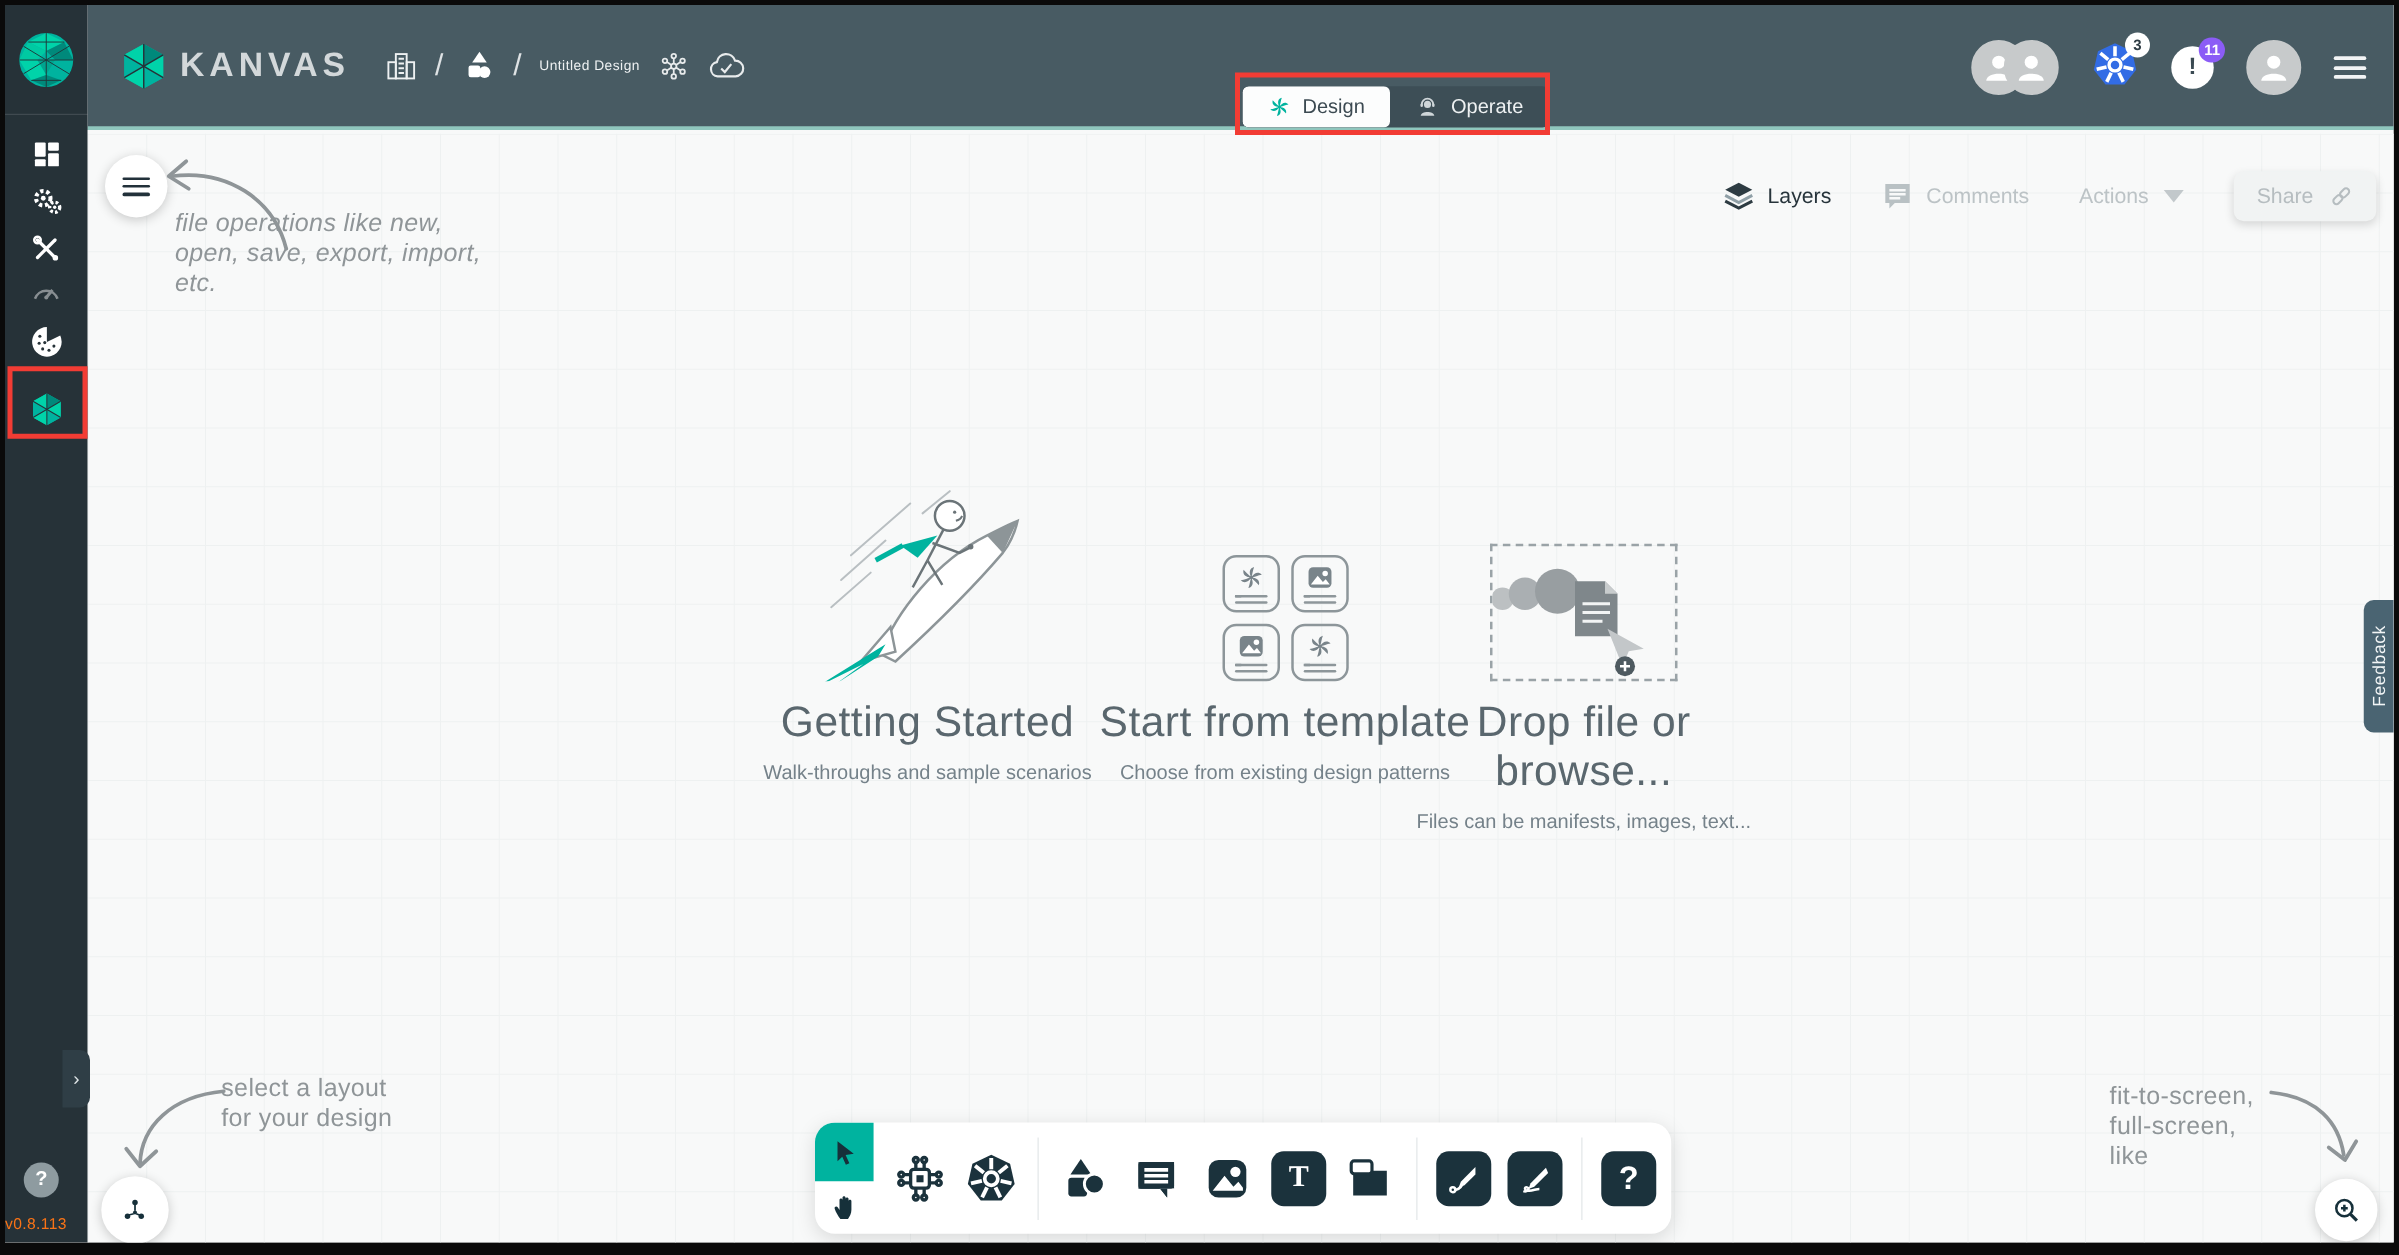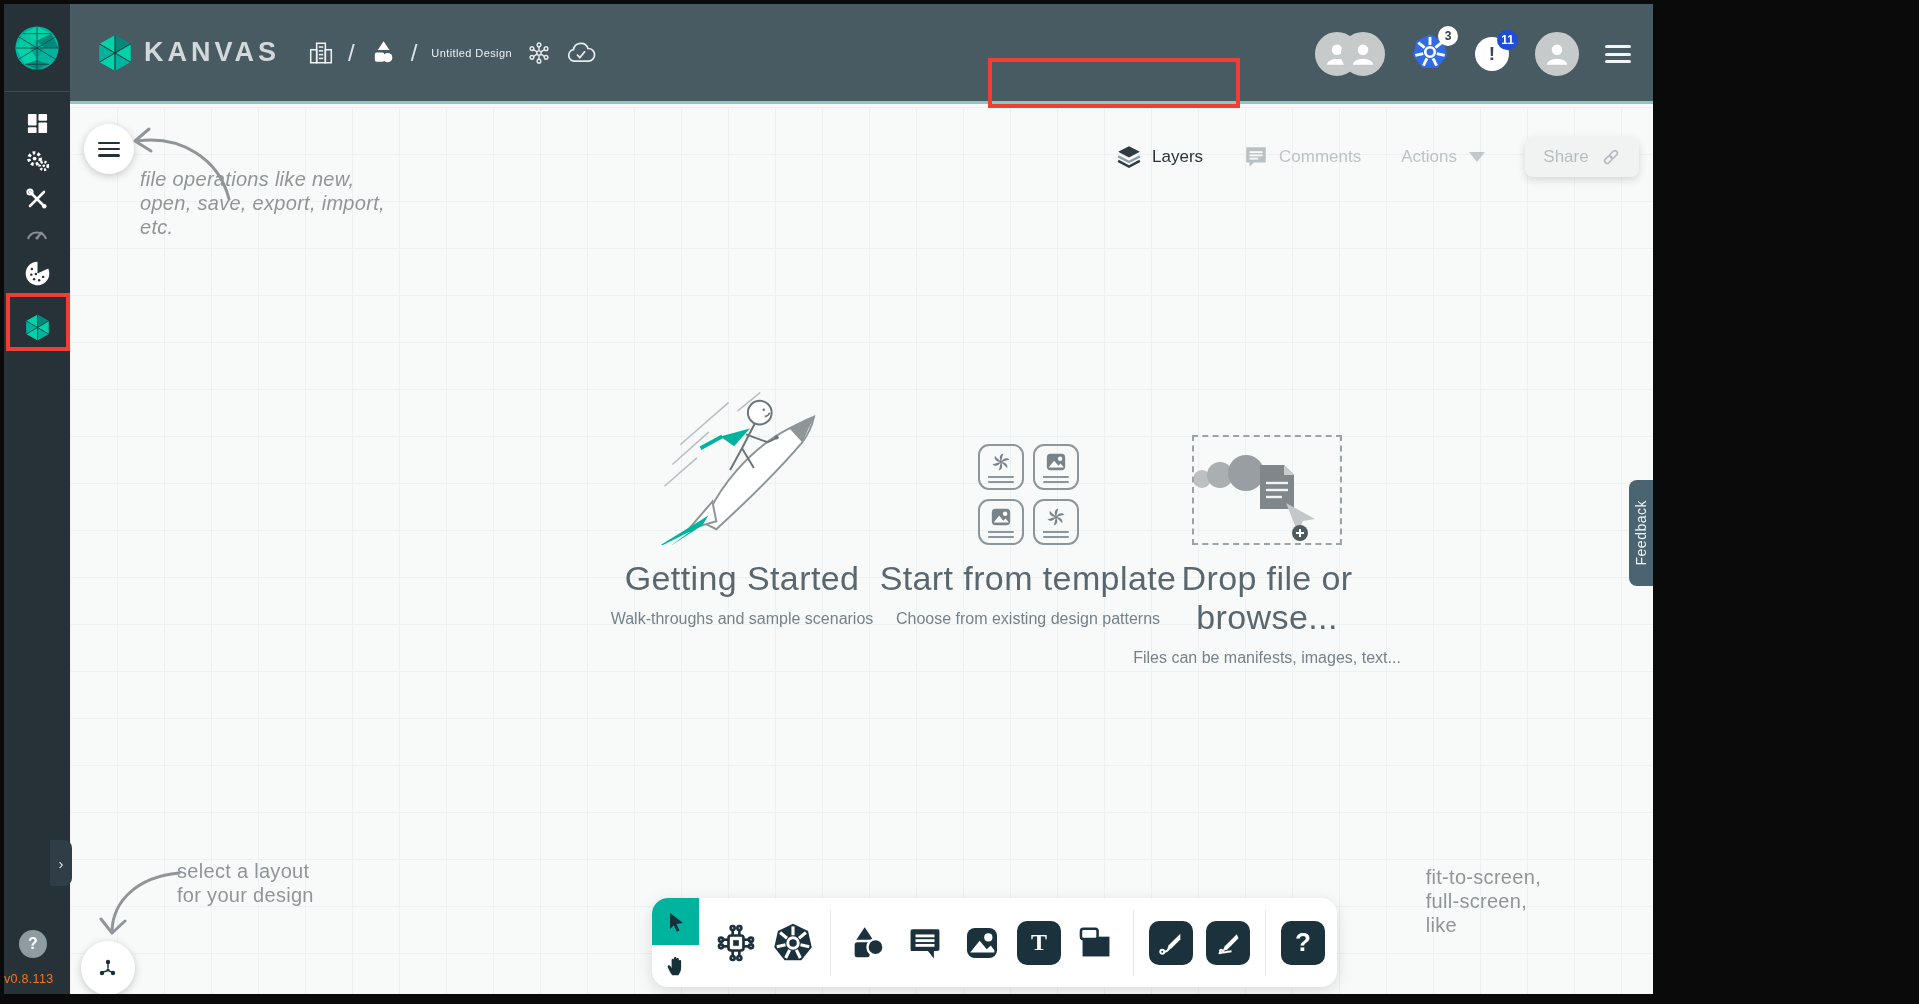--- a/index.html
+++ b/index.html
@@ -1,19 +1,19 @@
 <!DOCTYPE html>
 <html><head>
 <meta charset="utf-8">
 <style>
   html,body{margin:0;padding:0;background:#000;}
   *{box-sizing:border-box;}
   body{font-family:"Liberation Sans", sans-serif;}
   .frame{position:relative;width:1919px;height:1004px;background:#0a0a0a;padding:4px 4px 10px 4px;}
-  .app{position:relative;width:1649px;height:990px;background:#f8f9f9;overflow:hidden;}
+  .app{position:relative;width:1911px;height:990px;background:#f8f9f9;overflow:hidden;}
 
   
   .sidebar{position:absolute;left:0;top:0;width:66px;height:100%;background:#263238;z-index:30;}
   .side-logo{position:absolute;left:0;top:0;width:66px;height:88px;display:flex;align-items:center;justify-content:center;border-bottom:1px solid rgba(255,255,255,.12);}
   .side-ico{position:absolute;left:0;width:66px;height:34px;display:flex;align-items:center;justify-content:center;cursor:pointer;}
   .side-ico svg{display:block;}
   .dim{opacity:.45;}
   .side-chevron{position:absolute;left:46px;top:836px;width:22px;height:46px;background:#2f3e46;border-radius:0 8px 8px 0;display:flex;align-items:center;justify-content:center;color:#dfe5e7;font-size:15px;}
   .side-help{position:absolute;left:15px;top:926px;width:28px;height:28px;border-radius:50%;background:#8e9ba0;color:#fff;display:flex;align-items:center;justify-content:center;font-size:16px;font-weight:bold;}
   .side-version{position:absolute;left:0;top:968px;width:66px;text-align:left;color:#f97316;font-size:12.5px;letter-spacing:.3px;}
@@ -24,21 +24,21 @@
   .wordmark{color:#d3d8da;font-size:27px;font-weight:bold;letter-spacing:4px;}
   .crumb{display:flex;align-items:center;gap:14px;margin-left:28px;color:#e8ebec;}
   .crumb .slash{font-size:24px;font-weight:300;color:#dfe3e5;}
   .crumb-name{font-size:11px;color:#eef1f2;letter-spacing:.4px;}
   .hdr-right{position:absolute;right:22px;top:0;height:100px;display:flex;align-items:center;gap:26px;}
   .avatar{width:44px;height:44px;border-radius:50%;background:#c7cacb;display:flex;align-items:center;justify-content:center;color:#fff;overflow:hidden;border:2px solid #c7cacb;}
   .avpair{display:flex;}
   .avpair .avatar+.avatar{margin-left:-18px;}
   .badge-wrap{position:relative;}
   .count-badge{position:absolute;top:-7px;right:-9px;min-width:20px;height:20px;border-radius:10px;background:#fff;color:#2e3c44;font-size:12px;font-weight:bold;display:flex;align-items:center;justify-content:center;padding:0 4px;}
-  .count-badge.red{background:#1d4ed8;color:#fff;}
+  .count-badge.red{background:#8b5cf6;color:#fff;}
   .notif{width:34px;height:34px;border-radius:50%;background:#fff;color:#3a4a52;display:flex;align-items:center;justify-content:center;font-weight:bold;font-size:19px;}
   .burger{width:26px;height:18px;display:flex;flex-direction:column;justify-content:space-between;}
   .burger span{display:block;height:3px;border-radius:2px;background:#f2f4f5;}
 
   
   .tabs{position:absolute;left:990px;top:65px;height:33px;display:flex;border-radius:5px;background:#3d4e56;overflow:hidden;z-index:21;}
   .tab{display:flex;align-items:center;gap:9px;padding:0 20px;font-size:16px;cursor:pointer;}
   .tab-design{background:#fcfdfd;color:#3c4a52;border-radius:5px;}
   .tab-operate{color:#eef1f2;}
   .redbox{position:absolute;border:4px solid #f23c34;z-index:40;pointer-events:none;}
@@ -240,20 +240,38 @@
             </svg>
           </div>
       <div class="burger">
             <span></span>
             <span></span>
             <span></span>
           </div>
     </div>
   </div>
 
+  <div class="tabs">
+    <div class="tab tab-design">
+      <svg width="19" height="19" viewBox="0 0 24 24" color="#00B39F">
+            <use href="#sym-pinwheel"></use>
+          </svg>
+      <span>Design</span>
+    </div>
+    <div class="tab tab-operate">
+      <svg width="20" height="20" viewBox="0 0 24 24" fill="none" stroke="#cfd6d9" stroke-width="1.8">
+        <circle cx="12" cy="9" r="3.4" fill="#cfd6d9" stroke="none"></circle>
+        <path d="M5.5 20 c0-5 13-5 13 0" fill="#cfd6d9" stroke="none"></path>
+        <path d="M6.5 9 a5.5 5.5 0 0 1 11 0"></path>
+        <rect x="5.2" y="8.2" width="2.4" height="3.4" rx="1.2" fill="#cfd6d9" stroke="none"></rect>
+        <rect x="16.4" y="8.2" width="2.4" height="3.4" rx="1.2" fill="#cfd6d9" stroke="none"></rect>
+      </svg>
+      <span>Operate</span>
+    </div>
+  </div>
   <div class="redbox redbox-tabs"></div>
 
   <div class="sidebar">
     <div class="side-logo">
       <svg width="46" height="46" viewBox="0 0 96 96">
         <circle cx="48" cy="48" r="45" fill="#00B39F"></circle>
         <g>
           <polygon points="48,3 78,18 48,33 18,18" fill="#00D3A9"></polygon>
           <polygon points="78,18 93,48 63,48 48,33" fill="#00897B"></polygon>
           <polygon points="18,18 3,48 33,48 48,33" fill="#00C9A2"></polygon>

